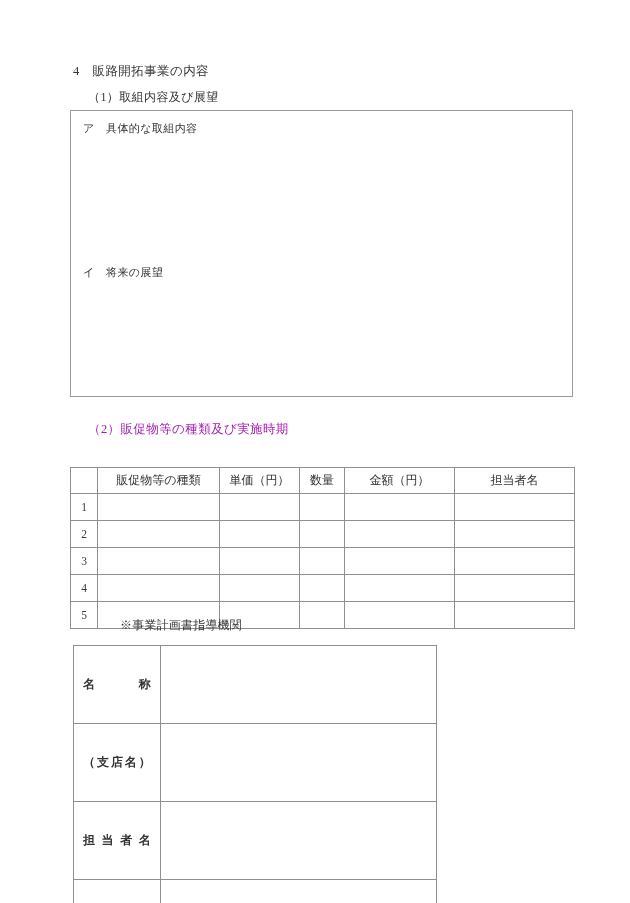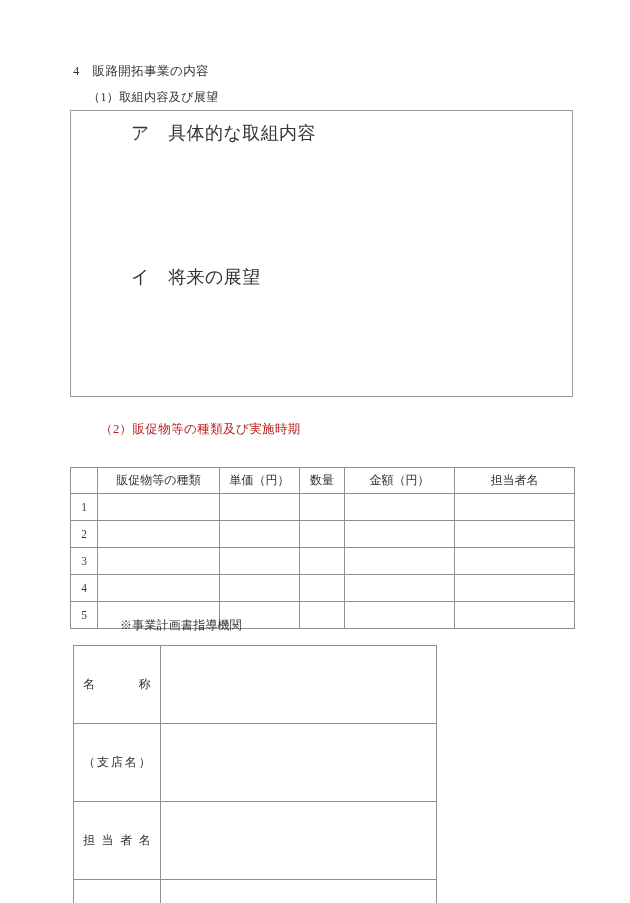--- a/index.html
+++ b/index.html
@@ -41,22 +41,21 @@
     white-space: pre;
     color: #333333;
   }
   .heading-sub2 {
     position: absolute;
     left: 88px;
     top: 421px;
     font-size: 12.5px;
     letter-spacing: 0.4px;
     white-space: pre;
-    color: #b91c1c;
-    margin-left: 12px;
+    color: #a21caf;
   }
   .heading-note {
     position: absolute;
     left: 80px;
     top: 617px;
     font-size: 12px;
     letter-spacing: 0.2px;
     white-space: pre;
     color: #333333;
     margin-left: 40px;
@@ -68,25 +67,24 @@
     left: 70px;
     top: 110px;
     width: 503px;
     height: 287px;
     border: 1px solid #9a9a9a;
     box-sizing: border-box;
     background: #ffffff;
   }
   .textbox-label {
     position: absolute;
-    font-size: 18px;
-    letter-spacing: 0.4px;
-    white-space: pre;
-    color: #333333;
-    margin-left: 48px;
+    font-size: 11px;
+    letter-spacing: 0.4px;
+    white-space: pre;
+    color: #333333;
   }
   .textbox-label.a { left: 12px; top: 10px; }
   .textbox-label.b { left: 12px; top: 154px; }
 
   
   table {
     border-collapse: collapse;
     table-layout: fixed;
     background: #ffffff;
   }
@@ -135,20 +133,21 @@
     font-size: 12px;
     letter-spacing: 0.2px;
   }
   .agency-table .c-value { width: 276px; }
   .agency-table .lbl-spread {
     display: block;
     padding: 0 9px;
     text-align: justify;
     text-align-last: justify;
     white-space: normal;
+    font-weight: bold;
   }
 </style>
 </head>
 <body>
 
 <div class="page">
 
   <div class="heading-main">4　販路開拓事業の内容</div>
 
   <div class="heading-sub">（1）取組内容及び展望</div>

